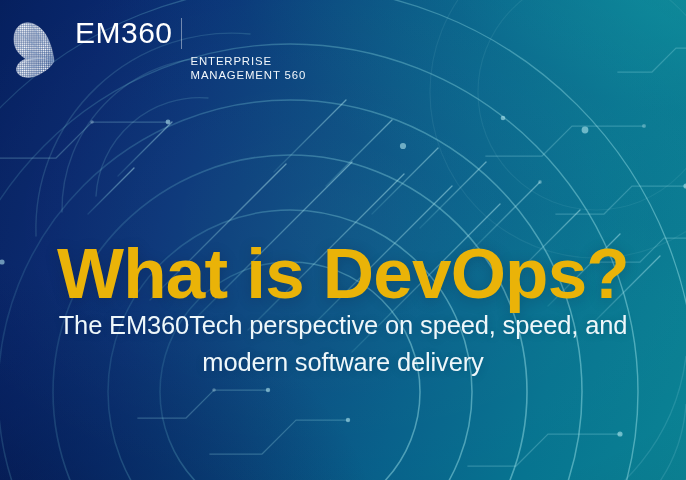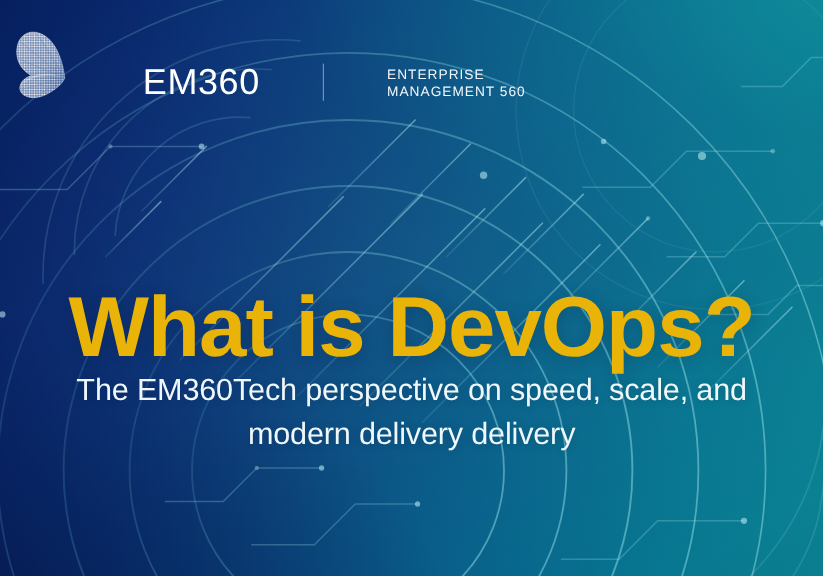--- a/index.html
+++ b/index.html
@@ -58,23 +58,22 @@
     inset: 0;
   }
   .bg-art svg { display: block; width: 686px; height: 480px; }
 
   
   .logo-lockup {
     position: absolute;
     left: 13px;
     top: 17px;
     display: flex;
-    align-items: flex-end;
+    align-items: flex-start;
     height: 66px;
-    gap: 44px;
   }
   .logo-mark {
     width: 58px;
     height: 62px;
     flex: 0 0 auto;
     margin-right: 4px;
   }
   .logo-mark svg { display:block; width: 58px; height: 62px; }
   .logo-word {
     color: #ffffff;
@@ -93,20 +92,21 @@
     transform: translateY(1px);
   }
   .logo-tagline {
     color: #f2f7fb;
     font-size: 11.4px;
     line-height: 14.2px;
     letter-spacing: 0.85px;
     white-space: nowrap;
     font-weight: 400;
     transform: translateY(1px);
+    margin-top: 36px;
   }
   .logo-tagline span { display: block; }
 
   
   .headline {
     position: absolute;
     left: 0;
     right: 0;
     top: 186px;
     text-align: center;
@@ -304,15 +304,15 @@
     <div class="logo-divider"></div>
 
     <div class="logo-tagline">
       <span>ENTERPRISE</span>
       <span>MANAGEMENT 560</span>
     </div>
   </div>
 
   <h1 class="headline">What is DevOps?</h1>
 
-  <p class="subhead">The EM360Tech perspective on speed, scale, and modern delivery delivery</p>
+  <p class="subhead">The EM360Tech perspective on speed, speed, and modern software delivery</p>
 
 </div>
 
 </body></html>

